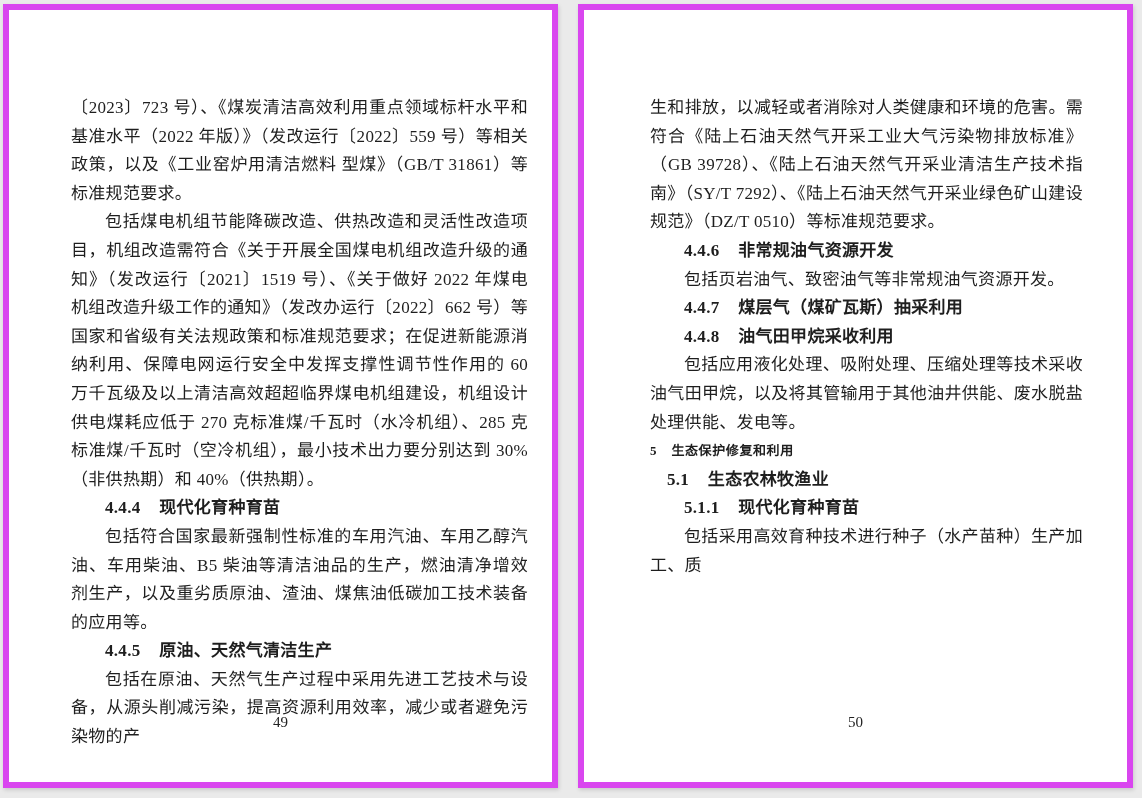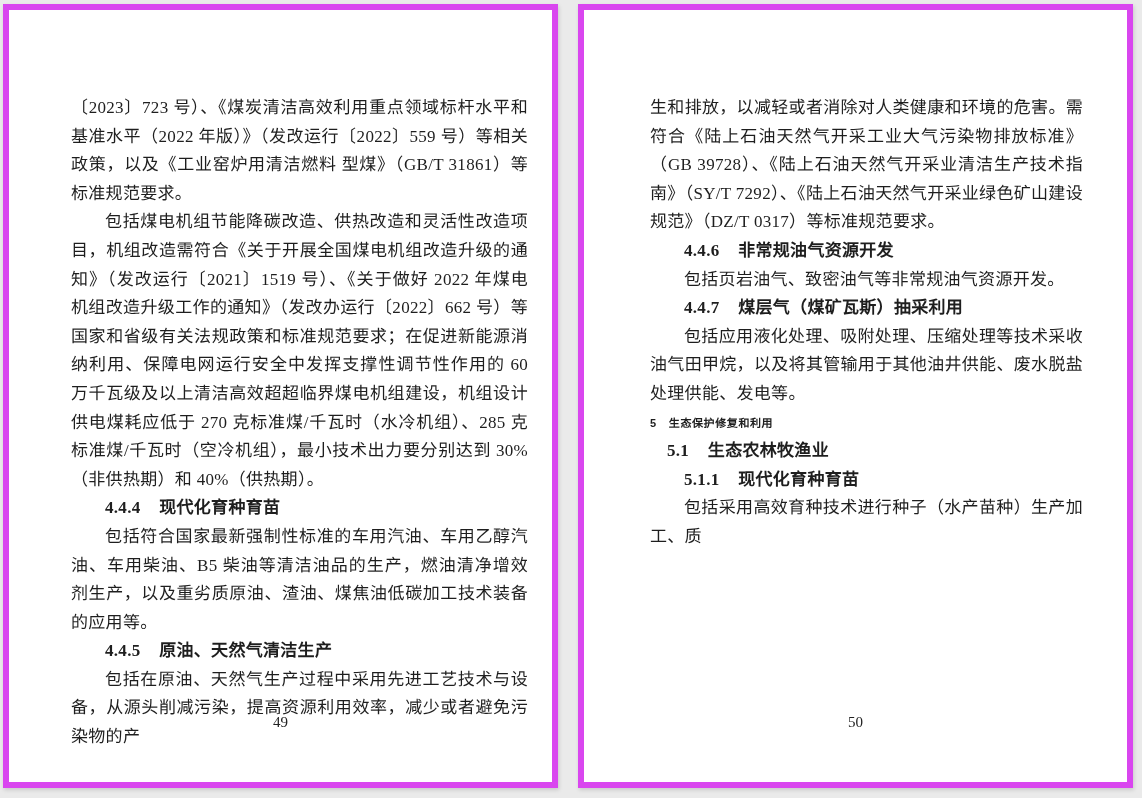--- a/index.html
+++ b/index.html
@@ -43,22 +43,22 @@
   }
   .para.cont { text-indent: 0; }
   .h3, .h2, .h1 {
     margin: 0;
     font-weight: bold;
   }
   .h3 { text-indent: 2em; }
   .h2 { text-indent: 1em; }
   .h1 {
     text-indent: 0;
-    font-family: Liberation Sans, sans-serif;
-    font-size: 11px;
+    font-family: Liberation Serif, serif;
+    font-size: 13px;
     letter-spacing: 0.6px;
   }
   .hnum { margin-right: 1.1em; }
   .folio {
     position: absolute;
     top: 702px;
     left: 0;
     right: 0;
     text-align: center;
     font-size: 15px;
@@ -79,24 +79,25 @@
       <p class="h3"><span class="hnum">4.4.4</span><span>现代化育种育苗</span></p>
       <p class="para">包括符合国家最新强制性标准的车用汽油、车用乙醇汽油、车用柴油、B5 柴油等清洁油品的生产，燃油清净增效剂生产，以及重劣质原油、渣油、煤焦油低碳加工技术装备的应用等。</p>
       <p class="h3"><span class="hnum">4.4.5</span><span>原油、天然气清洁生产</span></p>
       <p class="para">包括在原油、天然气生产过程中采用先进工艺技术与设备，从源头削减污染，提高资源利用效率，减少或者避免污染物的产</p>
     </div>
     <div class="folio">49</div>
   </div>
 
   <div class="page page-right">
     <div class="content">
-      <p class="para cont">生和排放，以减轻或者消除对人类健康和环境的危害。需符合《陆上石油天然气开采工业大气污染物排放标准》（GB 39728）、《陆上石油天然气开采业清洁生产技术指南》（SY/T 7292）、《陆上石油天然气开采业绿色矿山建设规范》（DZ/T 0317）等标准规范要求。</p>
+      <p class="para cont">生和排放，以减轻或者消除对人类健康和环境的危害。需符合《陆上石油天然气开采工业大气污染物排放标准》（GB 39728）、《陆上石油天然气开采业清洁生产技术指南》（SY/T 7292）、《陆上石油天然气开采业绿色矿山建设规范》（DZ/T 0510）等标准规范要求。</p>
       <p class="h3"><span class="hnum">4.4.6</span><span>非常规油气资源开发</span></p>
       <p class="para">包括页岩油气、致密油气等非常规油气资源开发。</p>
       <p class="h3"><span class="hnum">4.4.7</span><span>煤层气（煤矿瓦斯）抽采利用</span></p>
+      <p class="h3"><span class="hnum">4.4.8</span><span>油气田甲烷采收利用</span></p>
       <p class="para">包括应用液化处理、吸附处理、压缩处理等技术采收油气田甲烷，以及将其管输用于其他油井供能、废水脱盐处理供能、发电等。</p>
       <p class="h1"><span class="hnum">5</span><span>生态保护修复和利用</span></p>
       <p class="h2"><span class="hnum">5.1</span><span>生态农林牧渔业</span></p>
       <p class="h3"><span class="hnum">5.1.1</span><span>现代化育种育苗</span></p>
       <p class="para">包括采用高效育种技术进行种子（水产苗种）生产加工、质</p>
     </div>
     <div class="folio">50</div>
   </div>
 
 </div>

